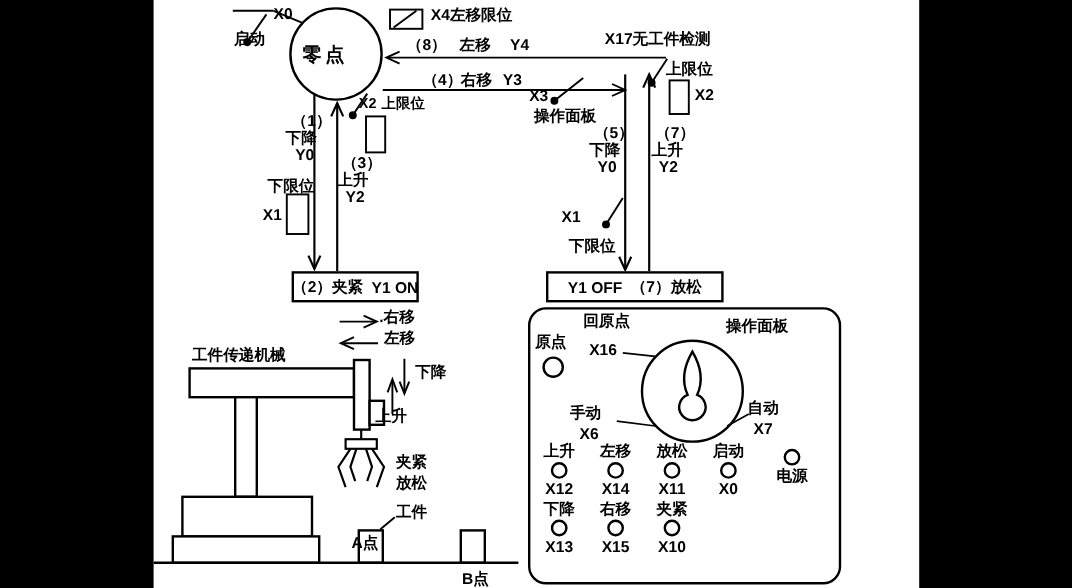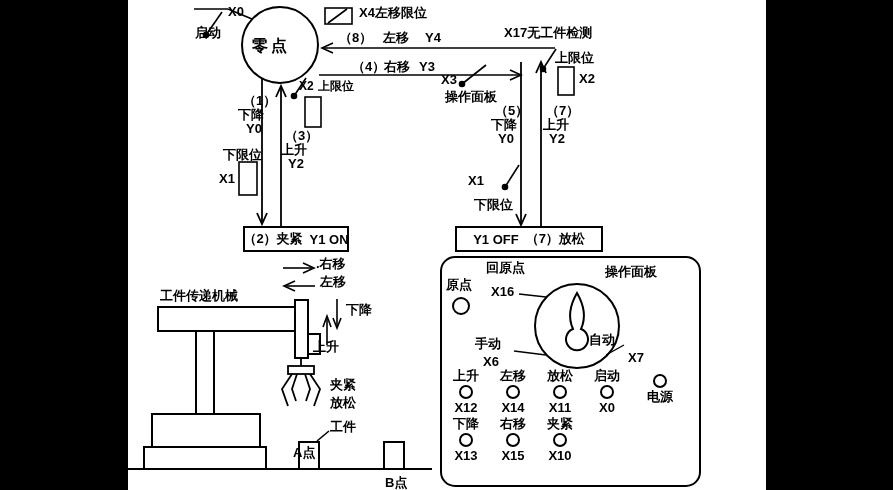--- a/index.html
+++ b/index.html
@@ -212,21 +212,21 @@
   <span class="lbl" style="left:330px;top:420px">工件</span>
   <span class="lbl" style="left:293px;top:446px">A点</span>
   <span class="lbl" style="left:385px;top:476px">B点</span>
 
   <span class="lbl" style="left:486px;top:261px">回原点</span>
   <span class="lbl" style="left:605px;top:265px">操作面板</span>
   <span class="lbl" style="left:491px;top:285px">X16</span>
   <span class="lbl" style="left:446px;top:278px">原点</span>
   <span class="lbl" style="left:475px;top:337px">手动</span>
   <span class="lbl" style="left:483px;top:355px">X6</span>
-  <span class="lbl" style="left:589px;top:333px">自动</span>
+  <span class="lbl" style="left:623px;top:333px">自动</span>
   <span class="lbl" style="left:628px;top:351px">X7</span>
 
   <div class="btn-cell" style="left:443px;top:369px">
     <span class="btn-label">上升</span>
     <span class="btn-circle"></span>
     <span class="btn-id">X12</span>
   </div>
   <div class="btn-cell" style="left:490px;top:369px">
     <span class="btn-label">左移</span>
     <span class="btn-circle"></span>

